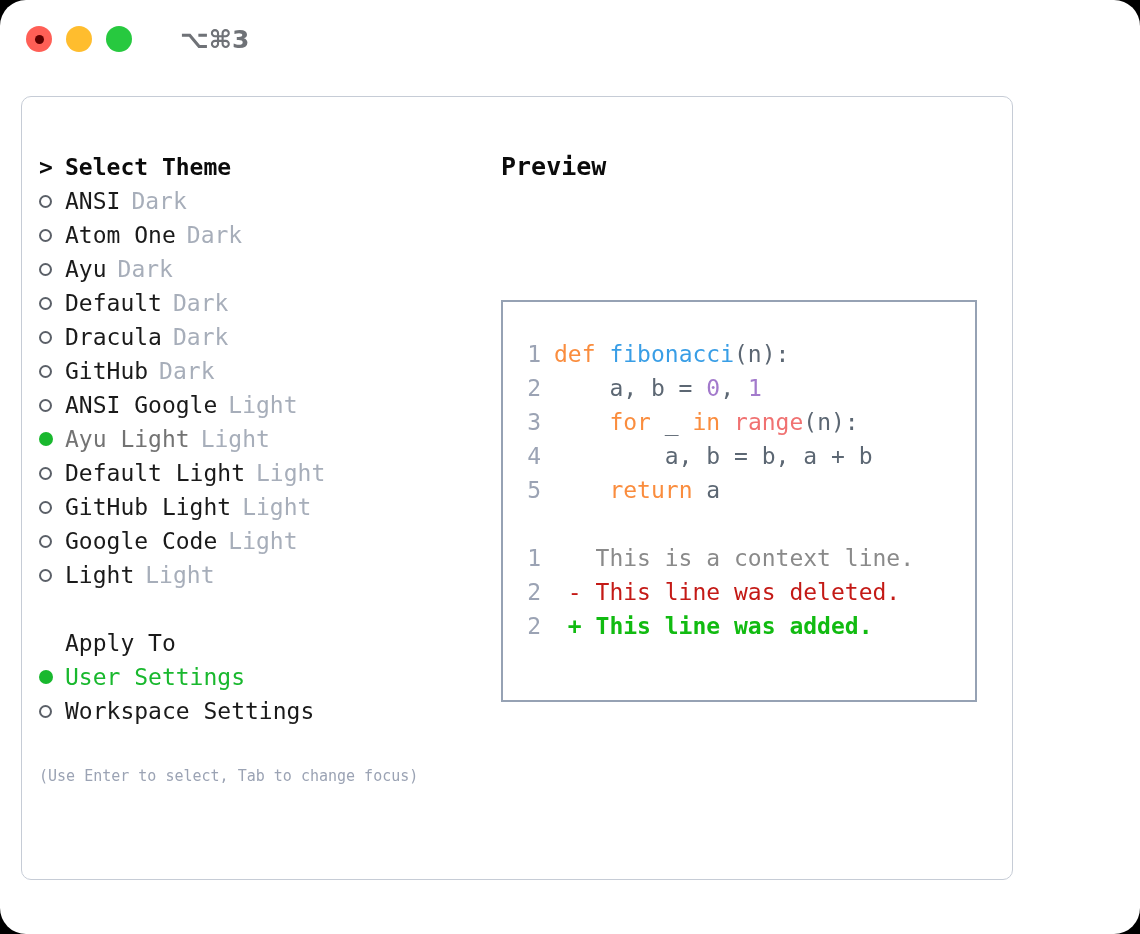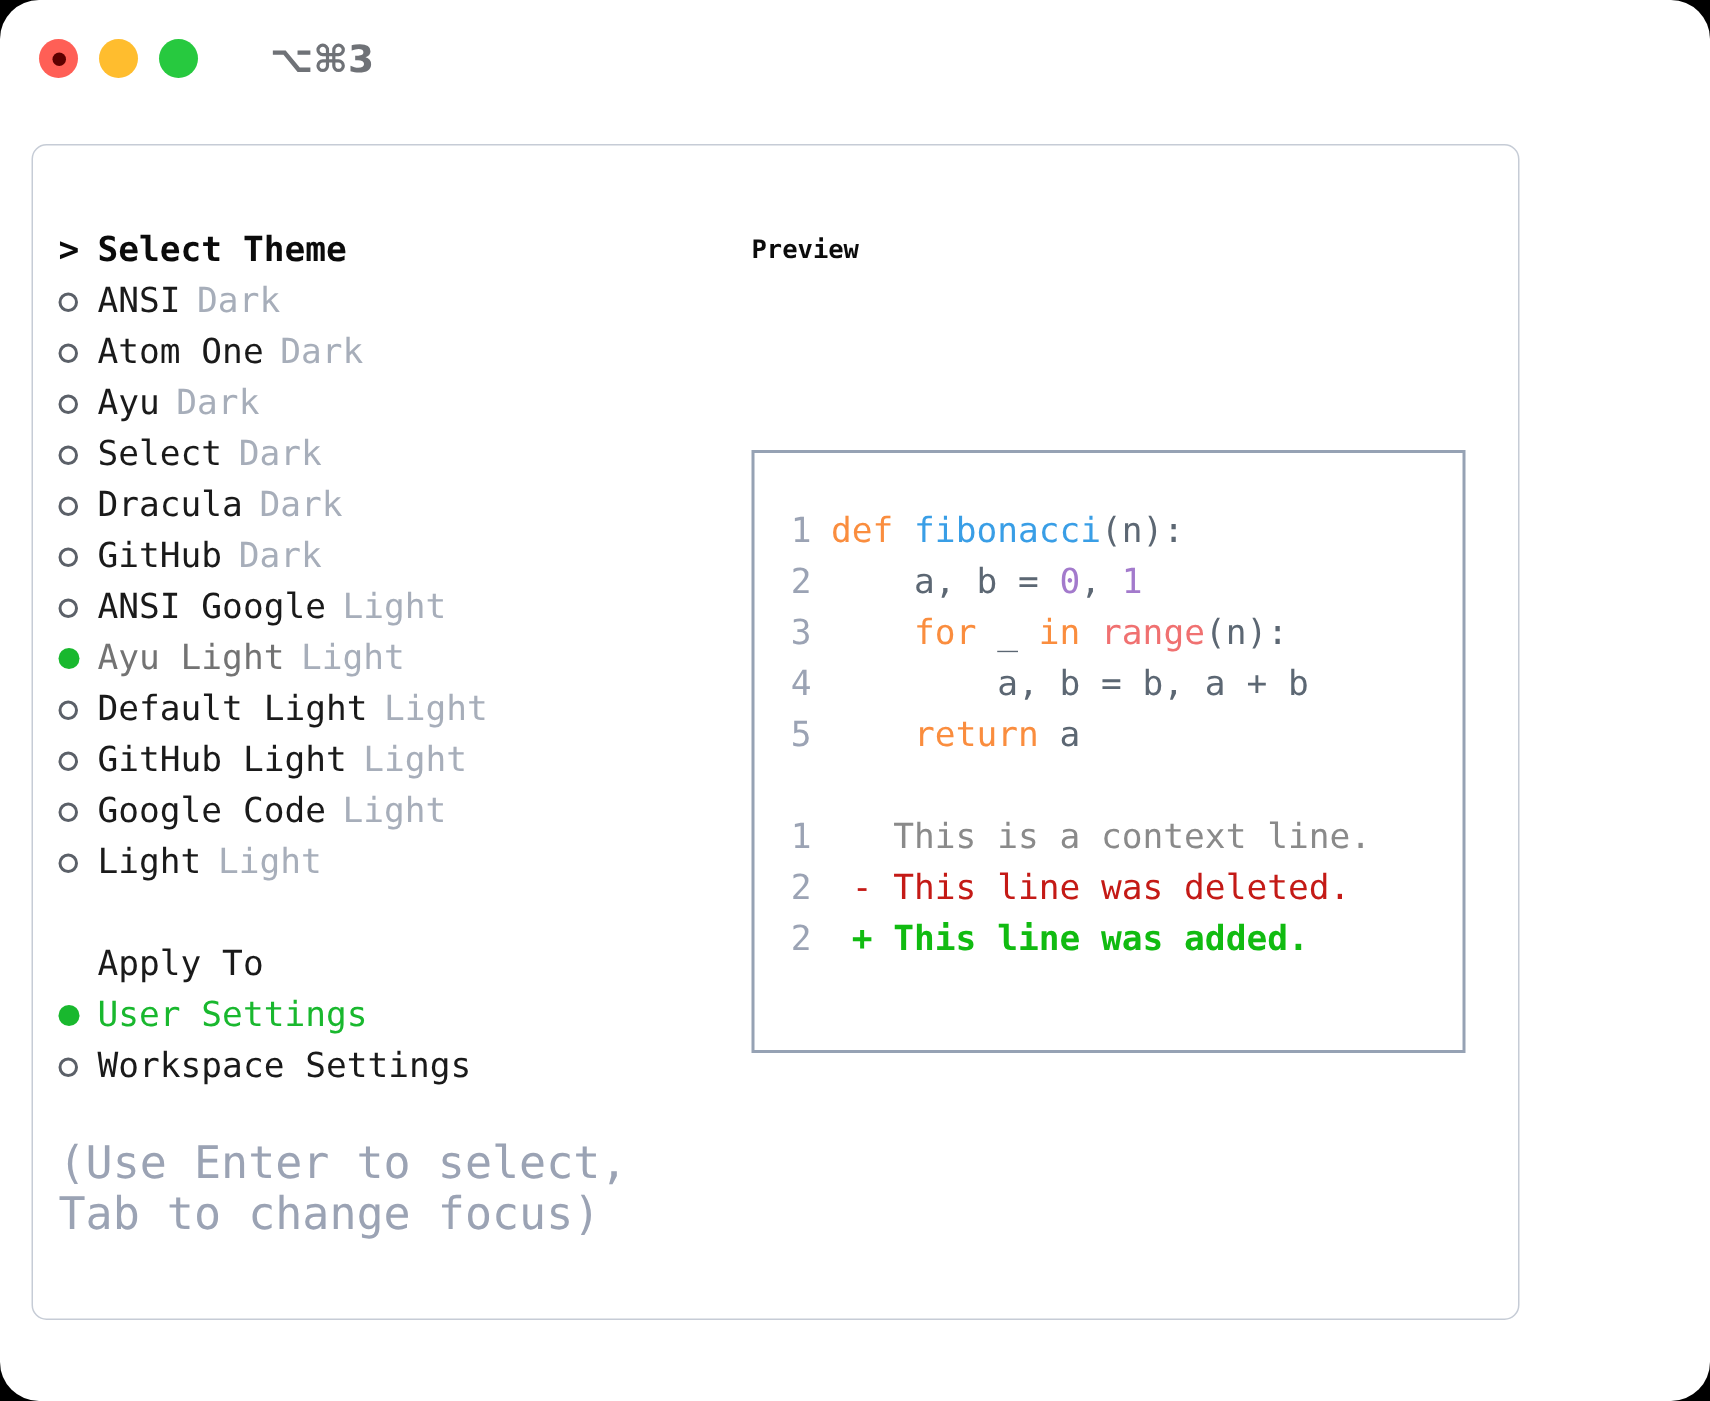--- a/index.html
+++ b/index.html
@@ -126,33 +126,33 @@
   }
   .apply-label { color: #1a1a1a; }
   .apply-label.selected { color: #19b82e; }
   .spacer-row { height: 34px; }
 
   #hint-text {
     position: absolute;
     left: 17px;
     top: 662px;
     width: 404px;
-    font-size: 30px;
+    font-size: 15px;
     line-height: 34px;
     color: #9ba3b4;
   }
 
   
   #preview-column {
     position: absolute;
     left: 479px;
     top: 53px;
   }
   #preview-title {
-    font-size: 17px;
+    font-size: 25px;
     font-weight: bold;
     color: #0b0b0b;
     line-height: 34px;
   }
   #preview-box {
     position: absolute;
     left: 0;
     top: 150px;
     width: 476px;
     height: 402px;
@@ -226,21 +226,21 @@
             <span class="bullet">
               <span class="ring"></span>
             </span>
             <span class="theme-name">Ayu</span>
             <span class="theme-kind">Dark</span>
           </div>
           <div class="row">
             <span class="bullet">
               <span class="ring"></span>
             </span>
-            <span class="theme-name">Select</span>
+            <span class="theme-name">Default</span>
             <span class="theme-kind">Dark</span>
           </div>
           <div class="row">
             <span class="bullet">
               <span class="ring"></span>
             </span>
             <span class="theme-name">Dracula</span>
             <span class="theme-kind">Dark</span>
           </div>
           <div class="row">

